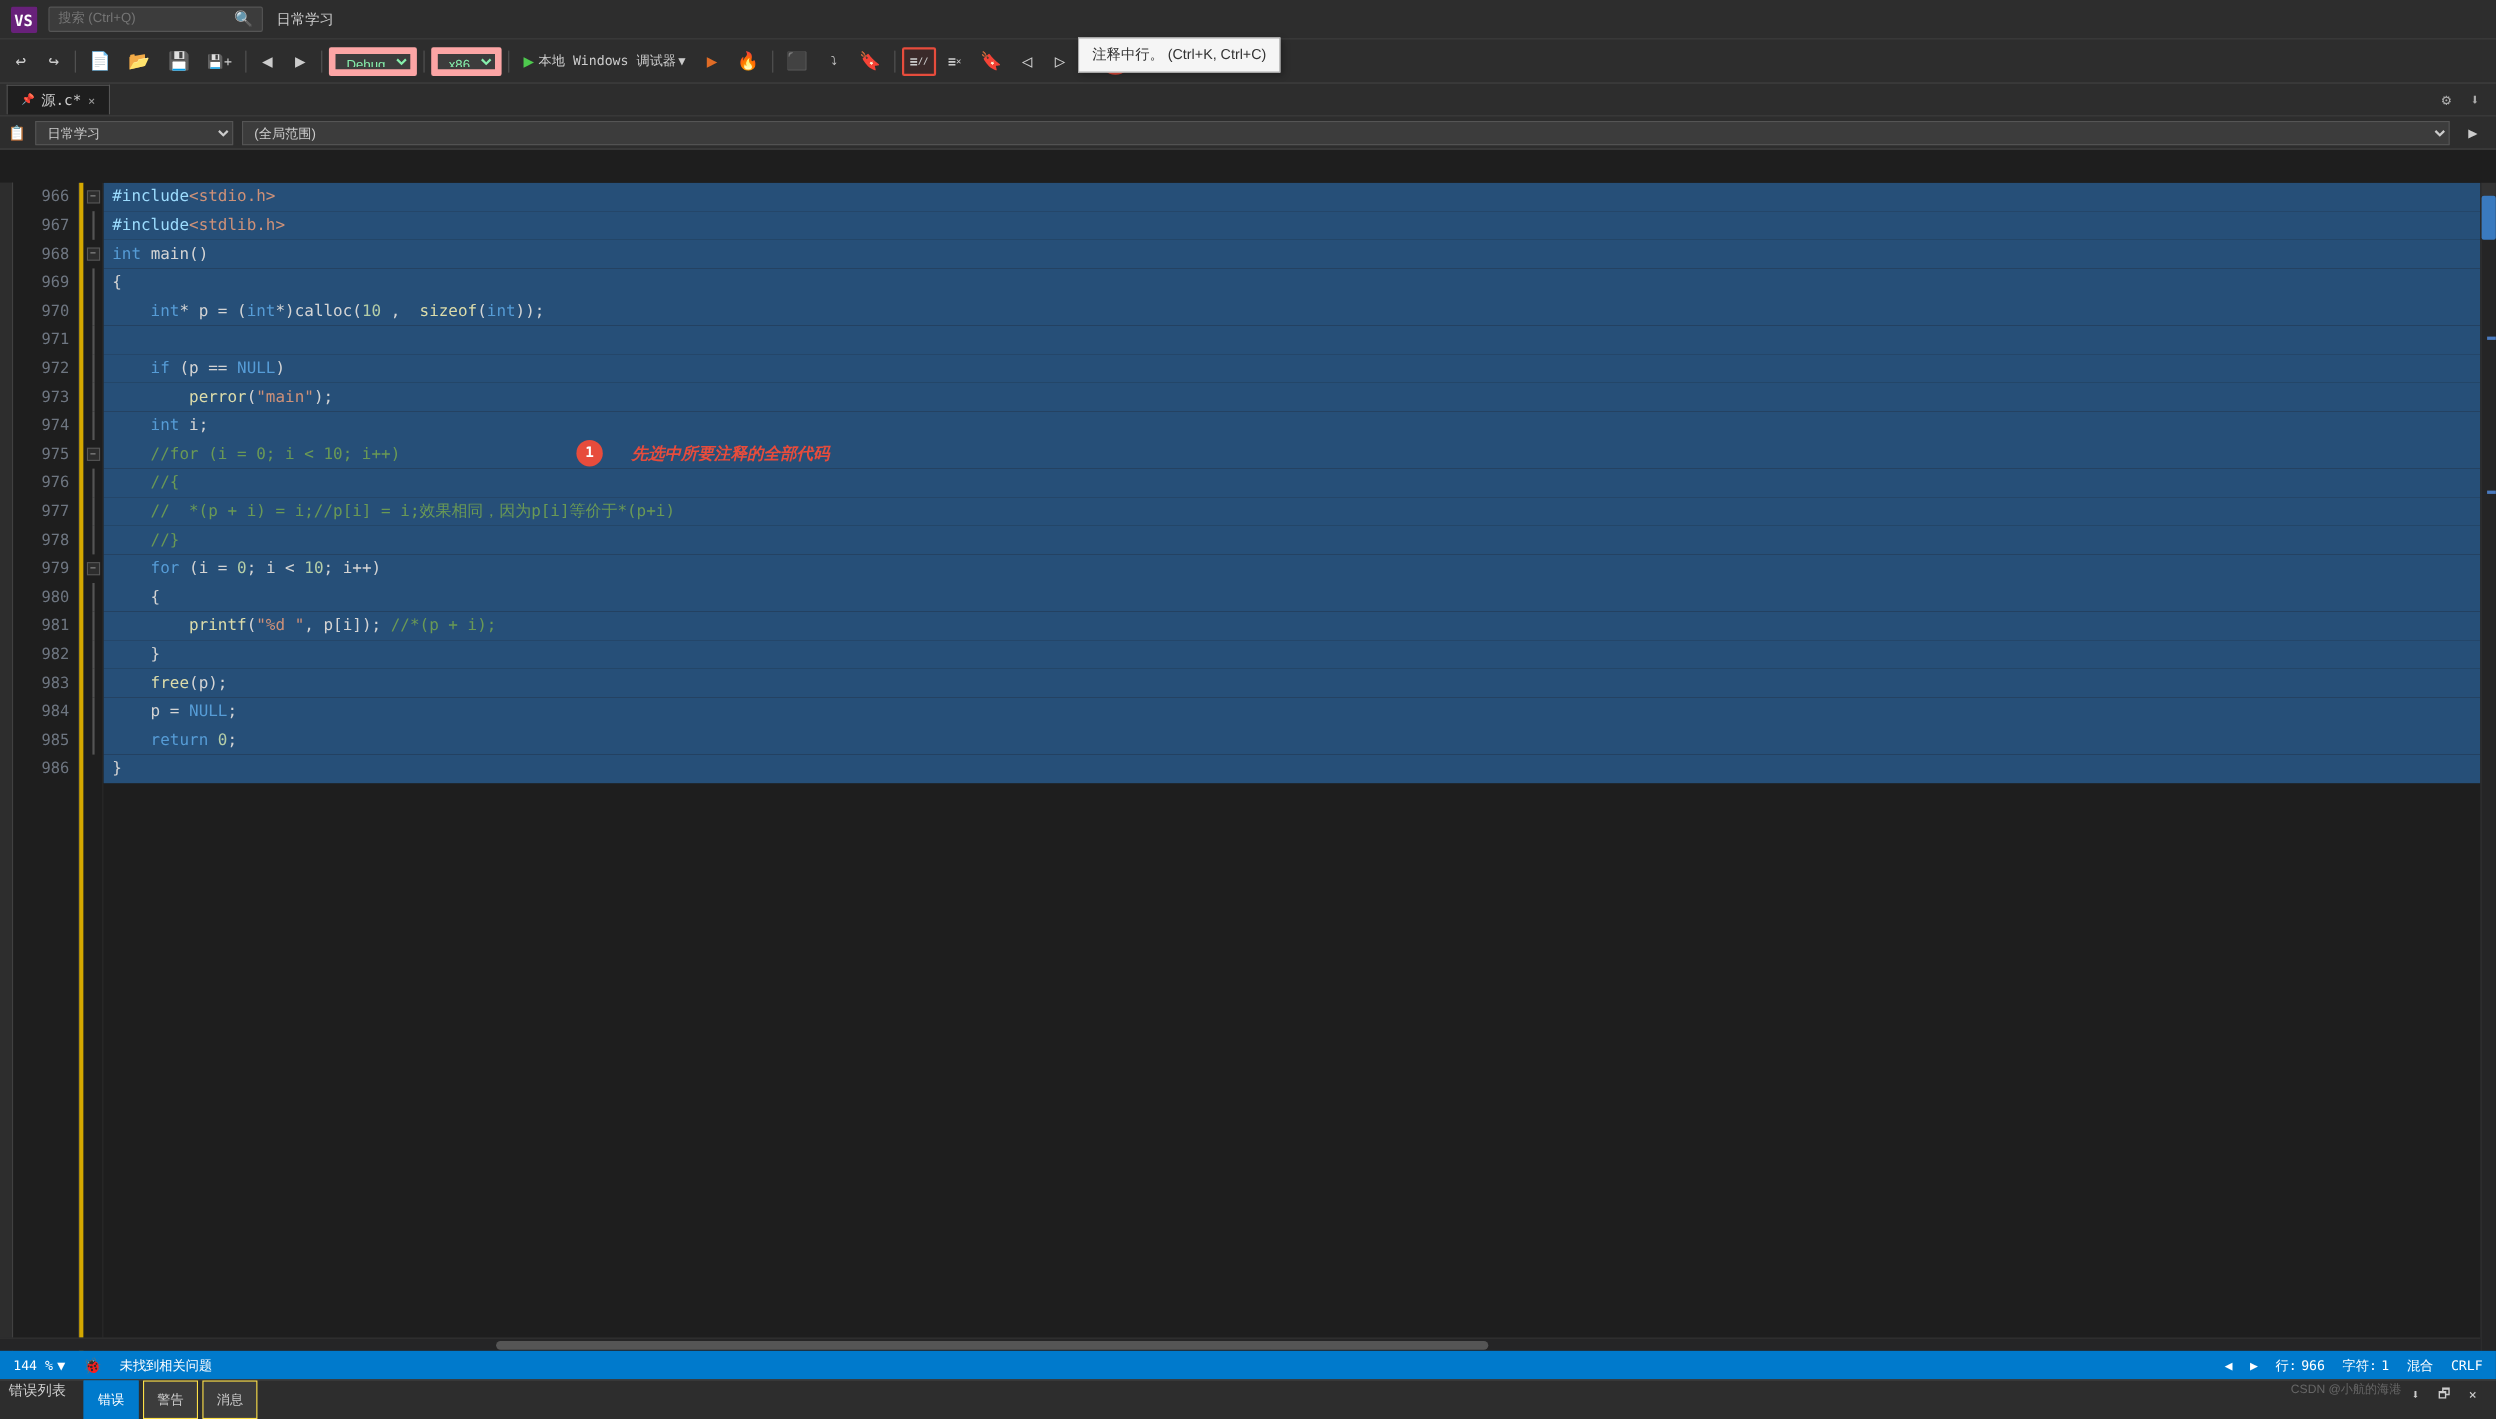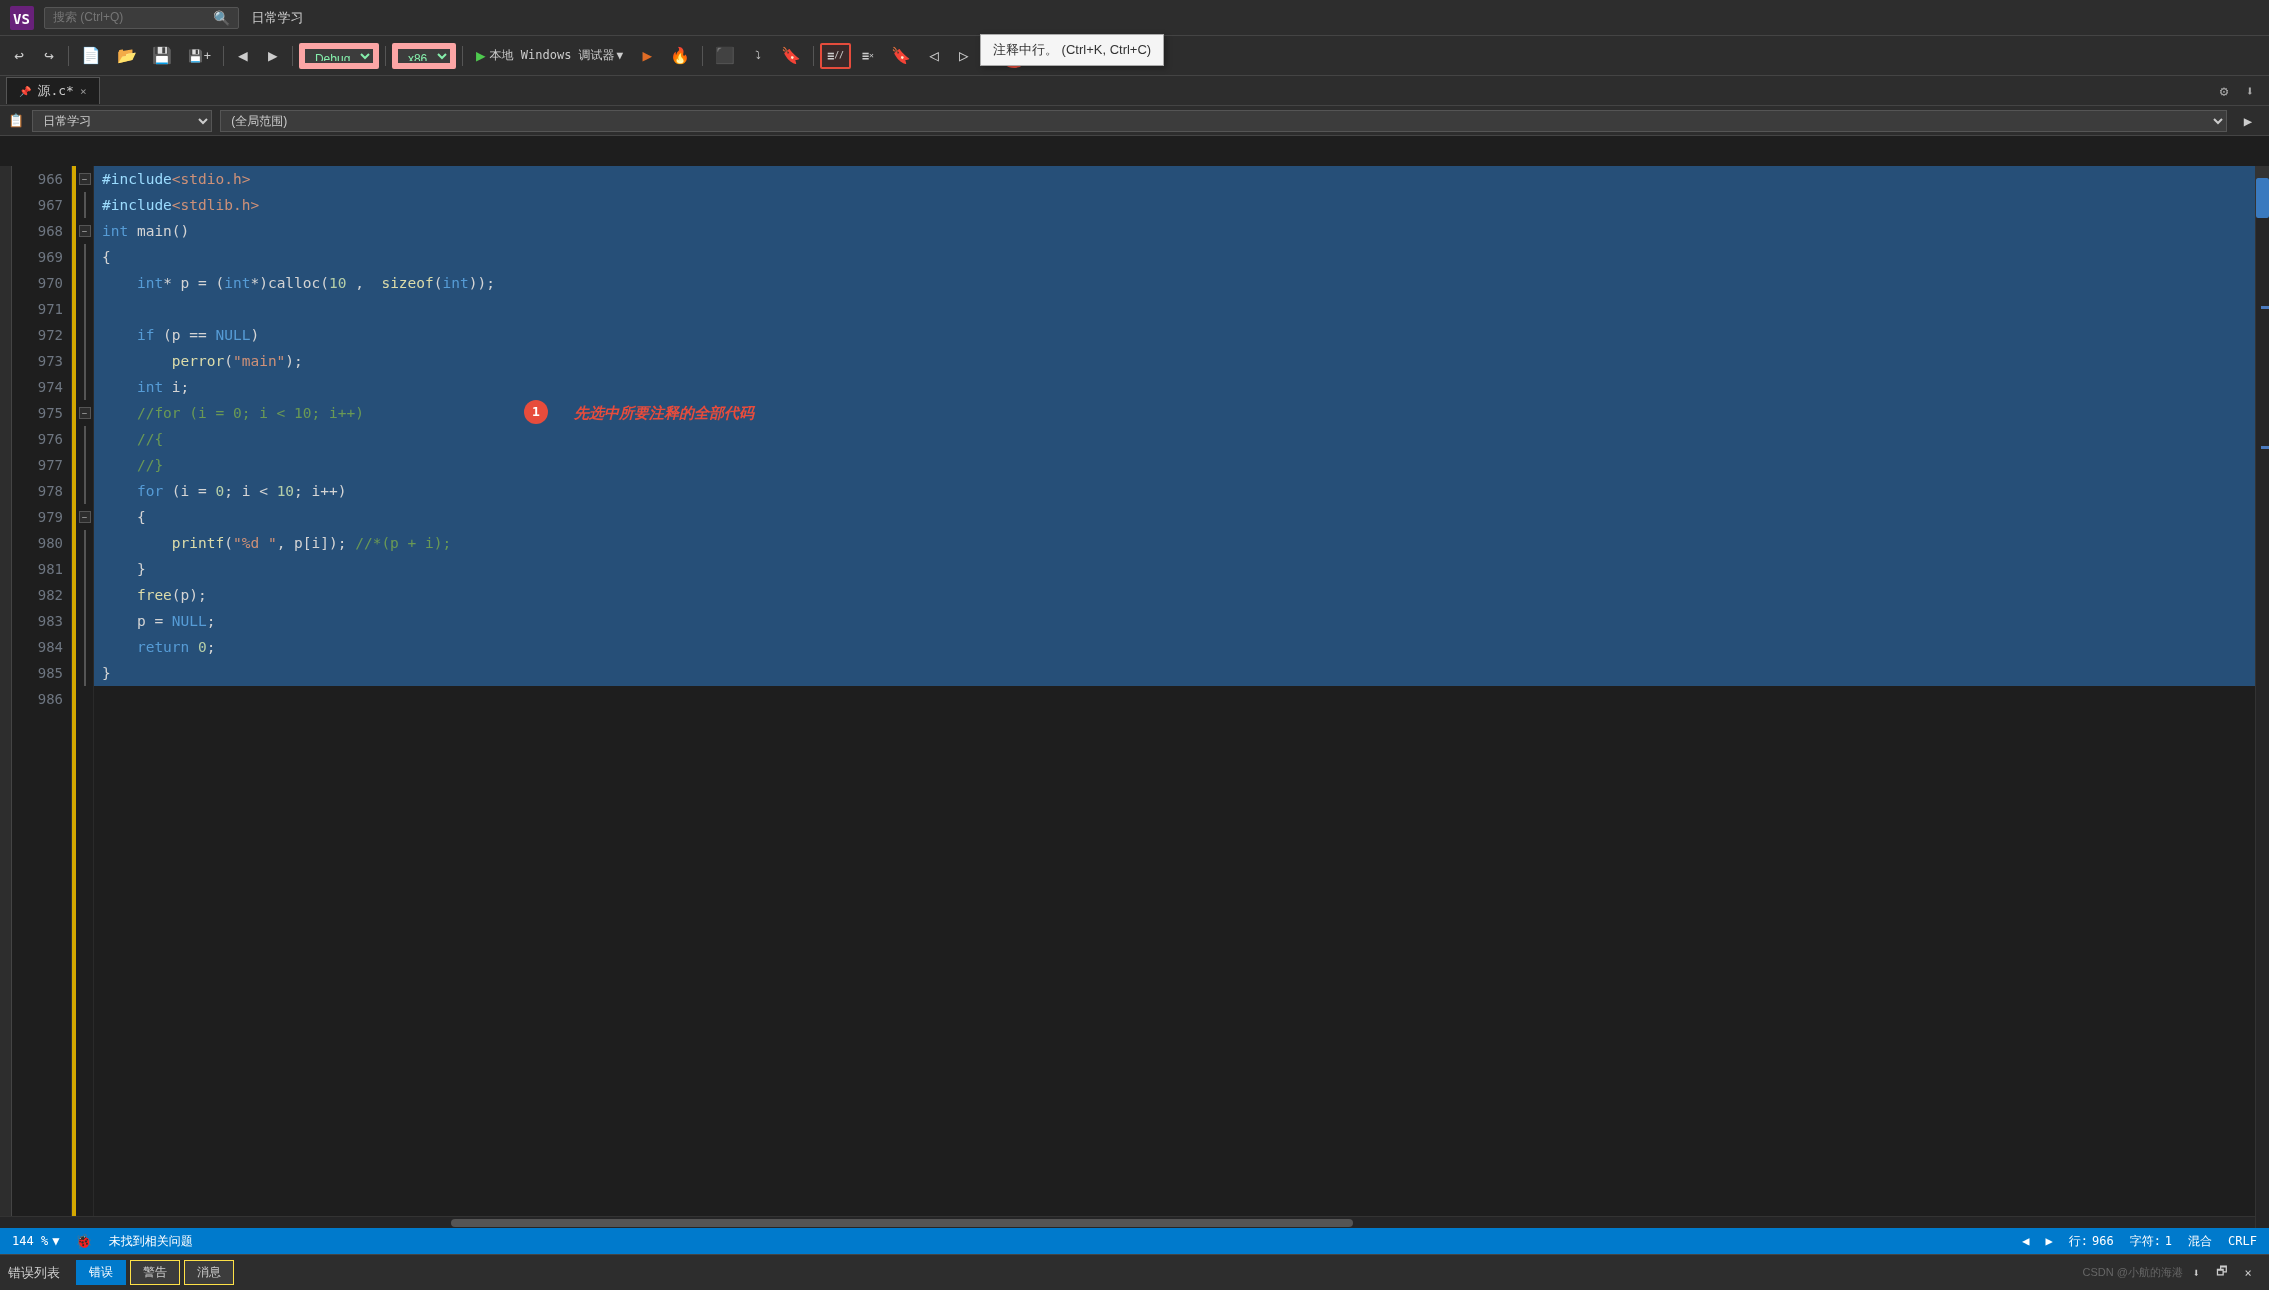--- a/index.html
+++ b/index.html
@@ -287,21 +287,20 @@
     
     .error-list {
       position: absolute;
       bottom: 0;
       left: 0;
       right: 0;
       height: 36px;
       background: #2d2d2d;
       border-top: 1px solid #444;
       display: flex;
-      align-items: center;
       padding: 0 8px;
     }
     .error-list-title {
       color: #ccc;
       font-size: 13px;
       font-family: 'Microsoft YaHei', sans-serif;
       margin-right: 16px;
     }
     .error-btn {
       background: #3c3c3c;
@@ -645,20 +644,23 @@
           <div class="circle-badge" style="position:absolute;left:430px;top:0px;width:24px;height:24px;font-size:13px;">
             <span>1</span>
           </div>
         </div>
 
         <div class="code-line selected">
           <span class="plain">&nbsp;&nbsp;&nbsp;&nbsp;</span>
             <span class="cmt">//{</span>
         </div>
 
+        <div class="code-line selected">
+          <span class="cmt">&nbsp;&nbsp;&nbsp;&nbsp;//&nbsp;&nbsp;*(p&nbsp;+&nbsp;i)&nbsp;=&nbsp;i;//p[i]&nbsp;=&nbsp;i;效果相同，因为p[i]等价于*(p+i)</span>
+        </div>
 
         <div class="code-line selected">
           <span class="plain">&nbsp;&nbsp;&nbsp;&nbsp;</span>
             <span class="cmt">//}</span>
         </div>
 
         <div class="code-line selected">
           <span class="plain">&nbsp;&nbsp;&nbsp;&nbsp;</span>
             <span class="kw">for</span>
             <span class="plain">&nbsp;(i&nbsp;=&nbsp;</span>

